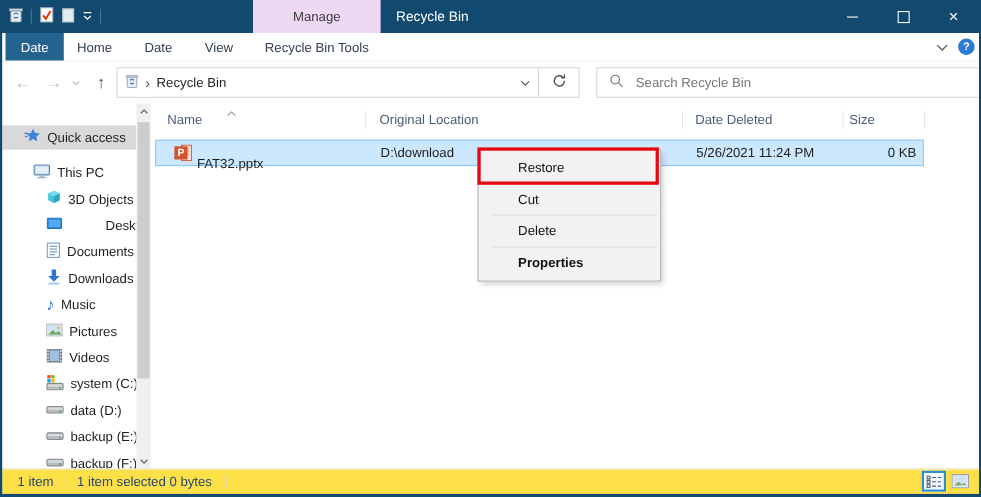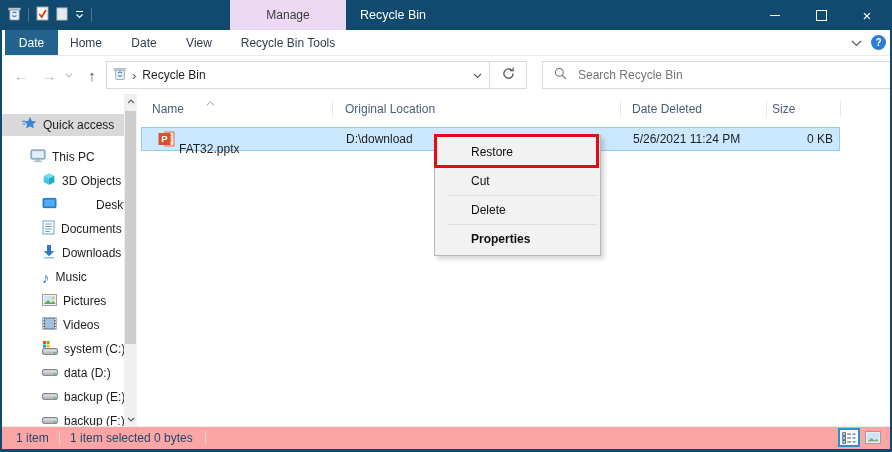--- a/index.html
+++ b/index.html
@@ -74,21 +74,21 @@
   
   .menu{position:absolute;left:434px;top:135px;width:165px;background:#f2f2f2;
     border:1px solid #b8b8b8;box-shadow:3px 3px 5px rgba(0,0,0,0.18);padding:2px 0;z-index:10;}
   .menu-item{height:28px;display:flex;align-items:center;padding-left:36px;color:#111;}
   .menu-item.bold{font-weight:bold;}
   .menu-sep{height:1px;background:#dcdcdc;margin:0 3px 0 12px;}
   .red-box{position:absolute;left:434px;top:134px;width:165px;height:34px;
     border:3px solid #e50914;box-sizing:border-box;z-index:20;pointer-events:none;}
 
   
-  .statusbar{position:absolute;left:2px;right:2px;bottom:3px;height:22px;background:#fca5a5;
+  .statusbar{position:absolute;left:2px;right:2px;bottom:3px;height:22px;background:#fde047;
     border-top:1px solid #ececec;color:#24476f;}
   .sb-text{position:absolute;top:0;height:21px;display:flex;align-items:center;}
   .st-sep{position:absolute;top:4px;width:1px;height:13px;background:#d6d6d6;}
   .view-toggle{position:absolute;top:1px;width:22px;height:19px;display:flex;align-items:center;justify-content:center;box-sizing:border-box;}
   .view-toggle.active{border:2px solid #2f8ecf;background:#f3faff;}
 </style>
 </head>
 <body>
 
 <div class="window">

